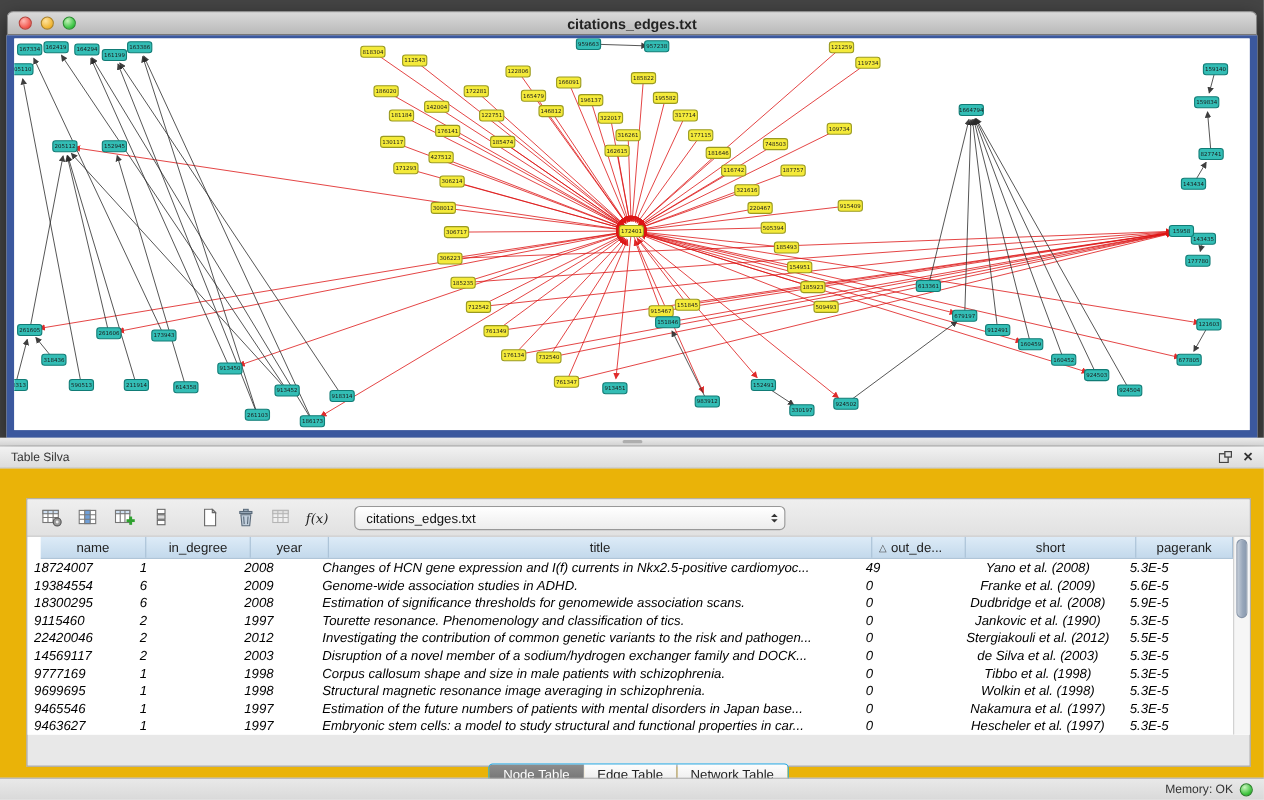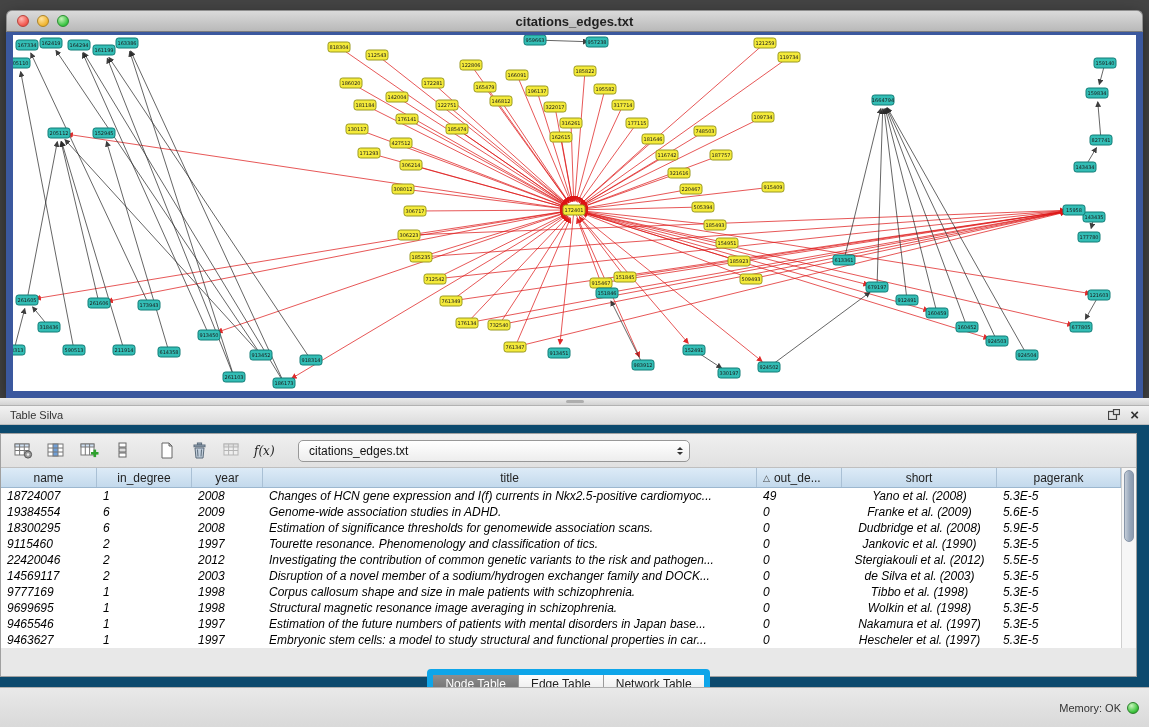--- a/index.html
+++ b/index.html
@@ -31,21 +31,21 @@
 
   
   .panel-header { height:20px; background:linear-gradient(#f2f2f2,#dcdcdc);
     border-bottom:1px solid #bdbdbd; display:flex; align-items:center; padding:0 10px; }
   .panel-title { font-size:11px; color:#333; }
   .ph-icons { margin-left:auto; display:flex; align-items:center; gap:10px; }
   .float-ico { width:12px; height:11px; display:block; }
   .close-ico { font-size:15px; font-weight:bold; color:#333; line-height:11px; cursor:default; }
 
   
-  .panel-region { flex:1; background:#0c4a6e; padding:8px 12px 10px 0; display:flex;align-items:flex-end; }
+  .panel-region { flex:1; background:#eab308; padding:8px 12px 10px 24px; display:flex;align-items:flex-end; }
   .panel-box { flex:1; border:1px solid #a0a0a0; background:#e8e8e8;
     display:flex; flex-direction:column; min-height:0; }
 
   .toolbar { height:34px; display:flex; align-items:center; gap:5px; padding:0 8px;
     background:linear-gradient(#efefef,#e1e1e1); border-bottom:1px solid #bfbfbf; }
   .tb-btn { width:28px; height:26px; border:none; background:transparent;
     display:flex; align-items:center; justify-content:center; }
   .tb-btn svg { display:block; }
   .tb-sep { width:6px; }
   .dropdown { margin-left:14px; width:392px; height:22px; border:1px solid #989898;
@@ -53,48 +53,48 @@
     display:flex; align-items:center; padding:0 6px 0 10px; font-size:12px; color:#111; }
   .dropdown .stepper { margin-left:auto; display:flex; flex-direction:column; align-items:center; }
   .stepper .up { width:0; height:0; border:3.5px solid transparent; border-bottom-color:#333;
     border-top-width:0; margin-bottom:2px; }
   .stepper .dn { width:0; height:0; border:3.5px solid transparent; border-top-color:#333;
     border-bottom-width:0; }
 
   .grid-area { flex:1; display:flex; background:#fff; min-height:0; overflow:hidden; }
   .grid { flex:1; display:flex; flex-direction:column; min-width:0; }
   .thead { display:flex; height:20px; background:linear-gradient(#ddebf7,#c3d9ec);
-    border-bottom:1px solid #9cb7cf; flex:none; }
+    border-bottom:1px solid #9cb7cf; flex:none;margin-left:12px; }
   .th { display:flex; align-items:center; justify-content:center; font-size:12px; color:#222;
     border-right:1px solid #a9c0d5; overflow:hidden; white-space:nowrap; flex:none; }
   .th.sorted { justify-content:flex-start; padding-left:6px; }
   .th .sort { font-size:9px; margin-right:4px; color:#444; }
   .tbody { flex:1; overflow:hidden; }
   .tr { display:flex; height:16px;font-style:italic; }
   .td { font-size:12px; line-height:16px; color:#000; padding:0 6px;
     white-space:nowrap; overflow:hidden; text-overflow:ellipsis; flex:none; }
   .td.center { text-align:center; }
   .col0{width:96px} .col1{width:95px} .col2{width:71px} .col3{width:494px}
   .col4{width:85px} .col5{width:155px} .col6{width:auto; flex:1 !important; min-width:0;}
 
   .vscroll { width:15px; background:#f6f6f6; border-left:1px solid #cfcfcf; position:relative; flex:none; }
   .vscroll .thumb { position:absolute; top:2px; left:2px; width:10px; height:72px;
     border-radius:6px; background:linear-gradient(90deg,#c4cdd8,#97a6ba 60%,#8b9bb0);
     border:1px solid #8795a8; }
 
   .tabs-row { height:28px; display:flex; align-items:center; justify-content:center; flex:none; }
-  .tabs { display:flex; border:6px solid #0ea5e9; border-radius:4px; overflow:hidden;
+  .tabs { display:flex; border:1px solid #0ea5e9; border-radius:4px; overflow:hidden;
     box-shadow:0 1px 0 rgba(255,255,255,.7);margin-top:44px; }
   .tab { border:none; border-right:1px solid #9a9a9a; padding:2px 12px 3px 12px; font-size:12px;
     font-family:"Liberation Sans",sans-serif; background:linear-gradient(#fdfdfd,#e9e9e9); color:#222; }
   .tab.last { border-right:none; }
   .tab.sel { background:linear-gradient(#8d8d8d,#6c6c6c); color:#fff; }
 
   
-  .statusbar { height:40px; background:linear-gradient(#e9e9e9,#d9d9d9); border-top:1px solid #b0b0b0;
+  .statusbar { height:20px; background:linear-gradient(#e9e9e9,#d9d9d9); border-top:1px solid #b0b0b0;
     display:flex; align-items:center; justify-content:flex-end; gap:6px; padding:0 10px; flex:none; }
   .statusbar span.lbl { font-size:11px; color:#333; }
   .green-dot { width:12px; height:12px; border-radius:50%;
     background:radial-gradient(circle at 35% 28%, #c9f5bd, #3ec43e 65%, #1f8f1f);
     border:1px solid #2b7f2b; }
 </style>
 </head>
 <body>
 
 <div class="desktop">

